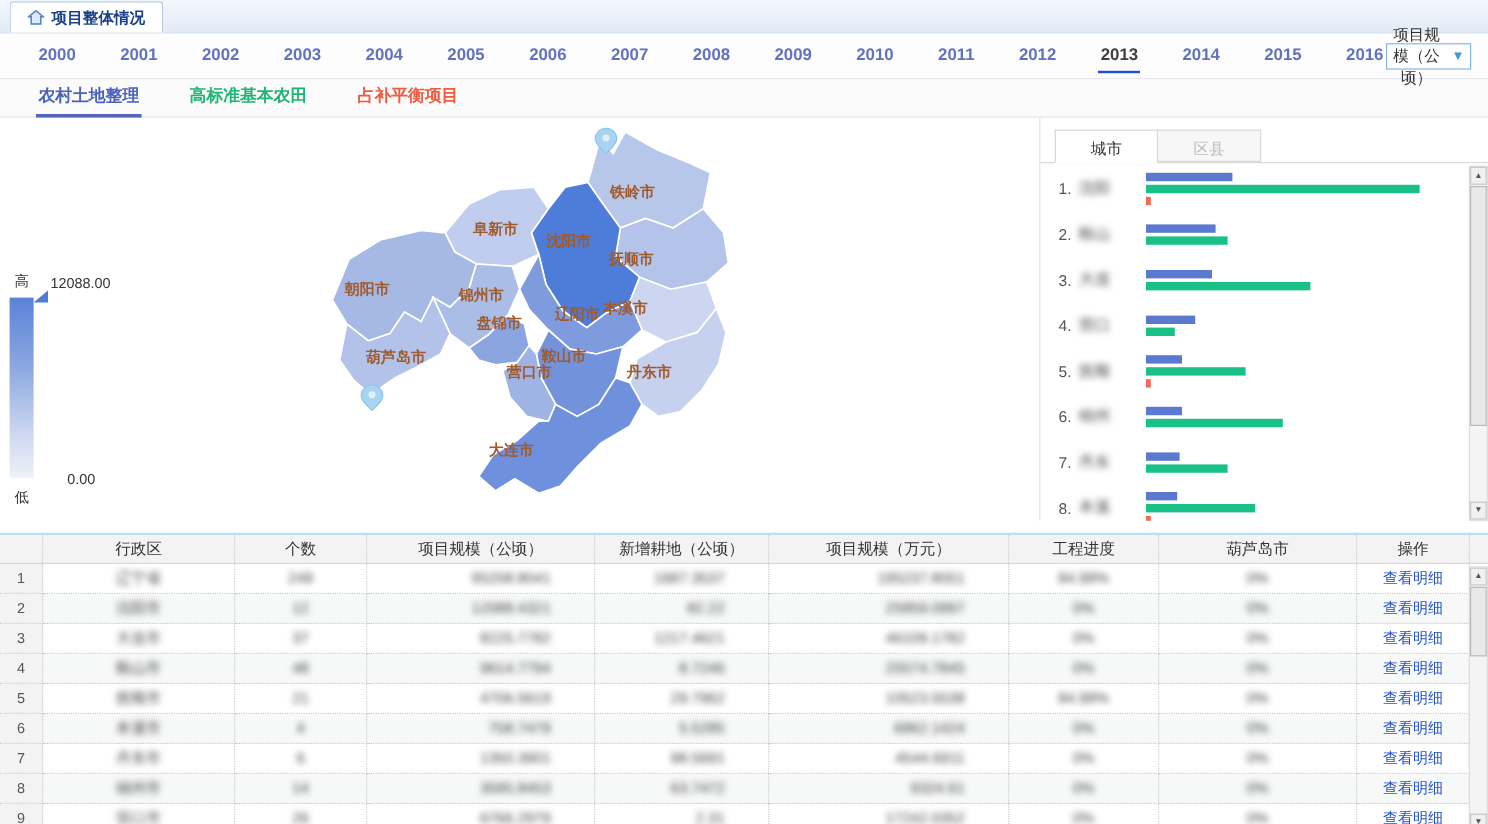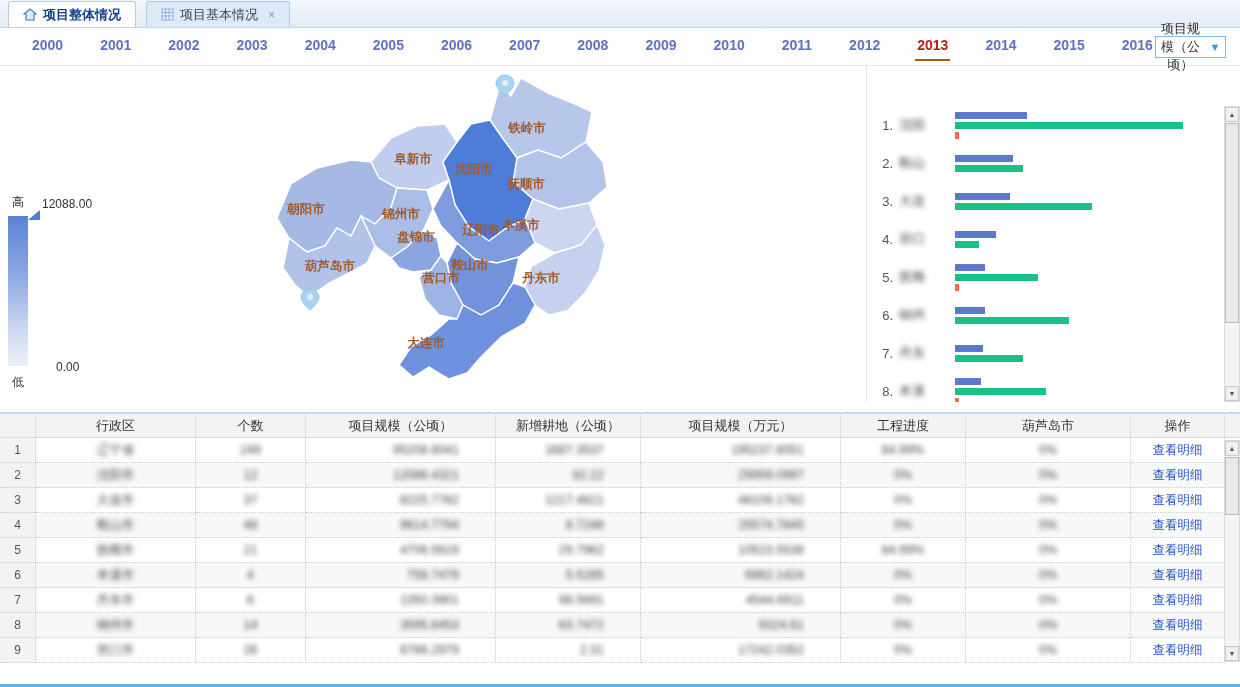--- a/index.html
+++ b/index.html
@@ -12,21 +12,21 @@
   .wtab { height:26px; display:flex; align-items:center; gap:6px; padding:0 14px; font-size:13px; border:1px solid #b5cbe4; border-bottom:none; border-radius:3px 3px 0 0; cursor:pointer; }
   .wtab.active { background:#fff; color:#17418d; font-weight:bold; }
   .wtab.inactive { background:#dce9f7; color:#445; }
   .wtab .close { color:#7d96b8; font-size:12px; margin-left:4px; }
   .wtab svg { display:block; }
 
   
   .yearbar { height:38px; background:#fdfdfd; border-bottom:1px solid #e4e7ec; display:flex; align-items:center; padding:0 14px 0 30px; }
   .years { display:flex; gap:33px; flex:1; }
   .year { font-size:14px; font-weight:bold; color:#6172bf; cursor:pointer; padding:4px 2px 6px; }
-  .year.selected { color:#b91c1c; border-bottom:2px solid #a16207; }
+  .year.selected { color:#404040; border-bottom:2px solid #1d4ed8; }
   .dropdown { width:132px; height:22px; border:1px solid #86b6e6; background:#fff; display:flex; align-items:center; font-size:13px; color:#333; cursor:pointer; }
   .dropdown .val { flex:1; text-align:center; }
   .dropdown .chev { width:20px; text-align:center; color:#3f9ad6; font-size:11px; }
 
   
   .subtabs { height:32px; background:#fbfbfc; border-bottom:1px solid #e2e5ea; display:flex; align-items:center; gap:38px; padding-left:30px; }
   .subtab { font-size:14px; font-weight:bold; cursor:pointer; padding:5px 2px 8px; position:relative; }
   .subtab.active::after { content:""; position:absolute; left:0; right:0; bottom:-1px; height:3px; background:#5668bb; }
 
   
@@ -84,28 +84,20 @@
 <body>
 
 <div class="app">
 
   <div class="tabbar">
     <div class="wtab active">
       <svg width="14" height="13" viewBox="0 0 14 13">
           <path d="M7 1 L13 6 L11 6 L11 12 L3 12 L3 6 L1 6 Z" fill="#dce9f8" stroke="#4a7fc1" stroke-width="1.2"></path>
         </svg>
       <span>项目整体情况</span>
-    </div>
-    <div class="wtab inactive">
-      <svg width="13" height="13" viewBox="0 0 13 13">
-          <rect x="1" y="1" width="11" height="11" fill="#e8f1fb" stroke="#8fb2d9"></rect>
-          <path d="M1 4.5 H12 M1 8 H12 M4.5 1 V12 M8 1 V12" stroke="#8fb2d9" stroke-width="1" fill="none"></path>
-        </svg>
-      <span>项目基本情况</span>
-      <span class="close">×</span>
     </div>
   </div>
 
   <div class="yearbar">
     <div class="years" id="years">
         <div class="year">2000</div>
         <div class="year">2001</div>
         <div class="year">2002</div>
         <div class="year">2003</div>
         <div class="year">2004</div>
@@ -121,20 +113,25 @@
         <div class="year">2014</div>
         <div class="year">2015</div>
         <div class="year">2016</div>
       </div>
     <div class="dropdown">
       <span class="val">项目规模（公顷）</span>
       <span class="chev">▼</span>
     </div>
   </div>
 
+  <div class="subtabs">
+    <div class="subtab active" style="color:#4a63b8">农村土地整理</div>
+    <div class="subtab" style="color:#1eb573">高标准基本农田</div>
+    <div class="subtab" style="color:#f05b40">占补平衡项目</div>
+  </div>
 
   <div class="content">
     <div class="map-area">
       <svg id="mapsvg" width="866" height="336" viewBox="0 0 866 336">
           <path d="M490,54 L500,18 L511,30 L521,12 L548,27 L575,38 L592,46 L586,76 L561,92 L538,84 L517,92 L501,70 Z" fill="#b7c7ea" stroke="#ffffff" stroke-width="1.4"></path>
           <path d="M371,96 L391,72 L417,60 L445,58 L457,76 L443,96 L449,114 L427,124 L397,122 L379,112 Z" fill="#c1cdee" stroke="#ffffff" stroke-width="1.4"></path>
           <path d="M517,92 L538,84 L561,92 L586,76 L603,96 L607,121 L589,137 L559,143 L533,133 L513,116 Z" fill="#b3c3e9" stroke="#ffffff" stroke-width="1.4"></path>
           <path d="M443,96 L457,76 L471,58 L490,54 L501,70 L517,92 L513,116 L533,133 L525,153 L505,163 L489,175 L469,161 L455,139 L449,114 Z" fill="#4d7dd9" stroke="#ffffff" stroke-width="1.4"></path>
           <path d="M277,152 L291,118 L317,102 L351,94 L371,96 L379,112 L397,122 L391,142 L375,158 L361,150 L351,170 L337,162 L325,180 L307,186 L289,172 Z" fill="#a6b9e5" stroke="#ffffff" stroke-width="1.4"></path>
           <path d="M361,150 L375,158 L391,142 L397,122 L427,124 L433,143 L423,165 L407,181 L391,192 L375,180 Z" fill="#aabde7" stroke="#ffffff" stroke-width="1.4"></path>
@@ -173,20 +170,24 @@
         <div class="hi">高</div>
         <div class="tri"></div>
         <div class="maxv">12088.00</div>
         <div class="bar"></div>
         <div class="minv">0.00</div>
         <div class="lo">低</div>
       </div>
     </div>
 
     <div class="panel">
+      <div class="ptabs">
+        <div class="ptab active">城市</div>
+        <div class="ptab inactive">区县</div>
+      </div>
       <div class="plist" id="plist">
           <div class="pitem">
             <span class="rank">1.</span>
             <span class="pname">沈阳</span>
             <span class="bars">
               <span class="bar-b" style="width: 72px;"></span>
               <span class="bar-g" style="width: 228px;"></span>
               <span class="bar-r" style="width: 4px;"></span>
             </span>
           </div>

